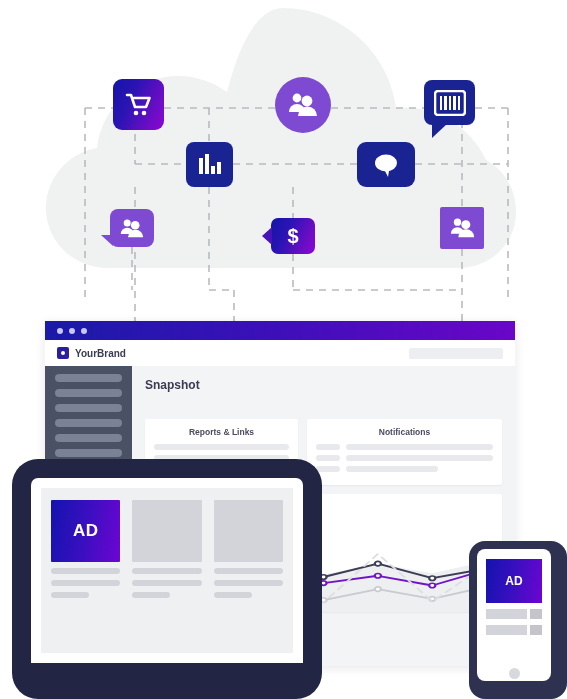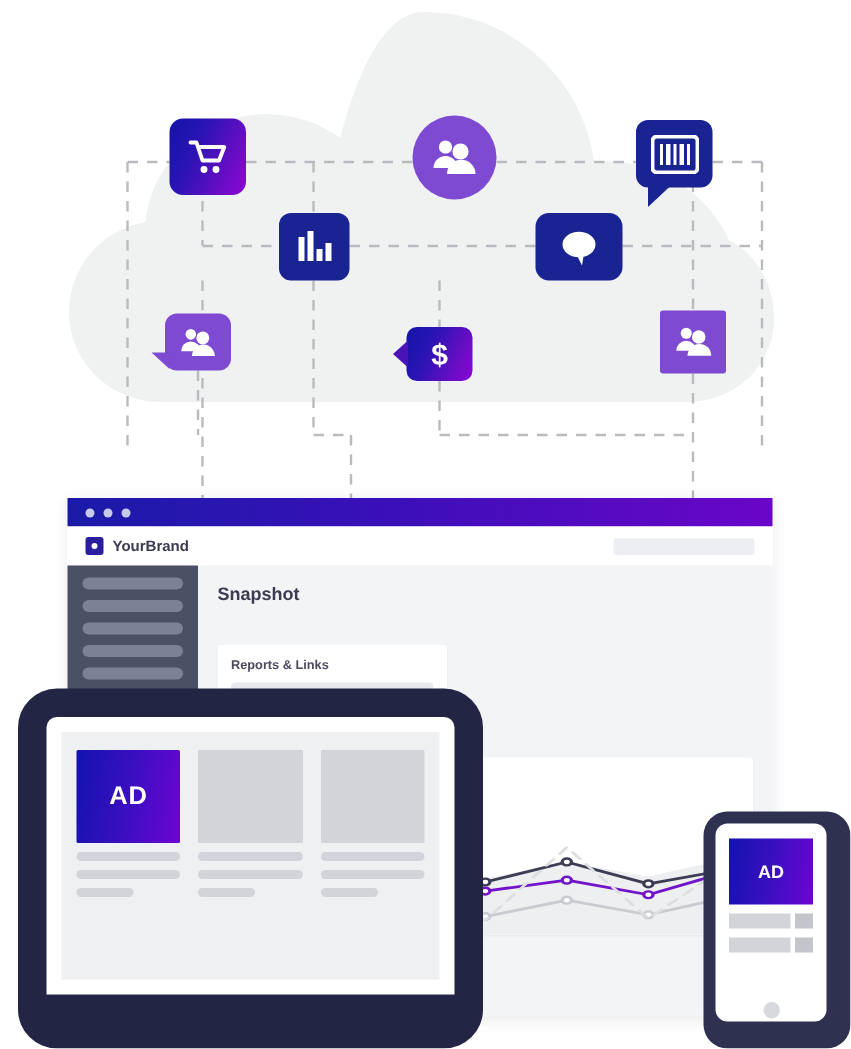--- a/index.html
+++ b/index.html
@@ -35,39 +35,39 @@
 
   
   .tail-barcode{position:absolute;left:8px;bottom:-13px;width:0;height:0;
      border-left:0 solid transparent;border-right:16px solid transparent;border-top:15px solid #1a2392;}
   .tail-users{position:absolute;left:-9px;bottom:1px;width:0;height:0;
      border-right:12px solid #7d4ad1;border-bottom:11px solid transparent;border-top:0 solid transparent;}
   .tail-dollar{position:absolute;left:-9px;top:9px;width:0;height:0;
      border-right:10px solid #4a13b8;border-top:9px solid transparent;border-bottom:9px solid transparent;}
 
   
-  .browser{position:absolute;left:45px;top:332px;width:470px;height:345px;
+  .browser{position:absolute;left:45px;top:321px;width:470px;height:345px;
      background:#ffffff;box-shadow:0 2px 10px rgba(30,30,60,.10);}
   .browser-bar{height:19px;background:linear-gradient(90deg,#1a1aa8 0%,#3a10b8 45%,#6a06c8 100%);
      display:flex;align-items:center;padding-left:12px;gap:6px;}
   .dot{width:6px;height:6px;border-radius:50%;background:#c6c9e8;}
   .browser-head{height:26px;background:#fff;display:flex;align-items:center;padding:0 12px;}
   .brand-logo{width:12px;height:12px;background:#2a1d9e;border-radius:2px;
      display:flex;align-items:center;justify-content:center;margin-right:6px;}
   .brand-logo i{width:4px;height:4px;background:#fff;border-radius:50%;display:block;}
   .brand-name{font-size:10px;font-weight:bold;color:#3b3b52;}
   .head-pill{margin-left:auto;width:94px;height:11px;background:#eceef1;border-radius:2px;}
 
   .browser-body{display:flex;height:300px;background:#f3f4f6;}
   .sidebar{width:87px;background:#4a5165;padding-top:8px;}
   .side-pill{height:8px;margin:0 10px 7px 10px;background:#7b8295;border-radius:4px;}
   .content{flex:1;padding:10px 13px 0 13px;}
   .snapshot-title{font-size:12px;font-weight:bold;color:#3b3b52;margin:2px 0 27px 0;}
   .cards{display:flex;gap:9px;}
-  .card{background:#fff;border-radius:2px;padding:8px 9px;box-shadow:0 1px 2px rgba(0,0,0,.05);}
+  .card{background:#fff;border-radius:2px;padding:8px 9px;box-shadow:0 1px 2px rgba(0,0,0,.05);text-align:center;}
   .card-a{width:135px;}
   .card-b{flex:1;}
   .card-title{font-size:8.5px;font-weight:bold;color:#4b4b60;margin-bottom:7px;}
   .ln{height:6px;background:#e8e9ec;border-radius:3px;margin-bottom:5px;}
   .notif-row{display:flex;gap:6px;align-items:center;margin-bottom:5px;}
   .notif-chip{width:24px;height:6px;background:#e8e9ec;border-radius:3px;flex:none;}
   .notif-bar{flex:1;height:6px;background:#e8e9ec;border-radius:3px;}
 
   .netcard{background:#fff;border-radius:2px;padding:8px 9px 0 9px;margin-top:9px;
      box-shadow:0 1px 2px rgba(0,0,0,.05);}
@@ -262,20 +262,35 @@
 
         <div class="cards">
 
           <div class="card card-a">
             <div class="card-title">Reports &amp; Links</div>
             <div class="ln"></div>
             <div class="ln"></div>
             <div class="ln" style="width:62%"></div>
           </div>
 
+          <div class="card card-b">
+            <div class="card-title">Notifications</div>
+            <div class="notif-row">
+              <span class="notif-chip"></span>
+              <span class="notif-bar"></span>
+            </div>
+            <div class="notif-row">
+              <span class="notif-chip"></span>
+              <span class="notif-bar"></span>
+            </div>
+            <div class="notif-row">
+              <span class="notif-chip"></span>
+              <span class="notif-bar" style="flex:0 0 52%"></span>
+            </div>
+          </div>
 
         </div>
 
         <div class="netcard">
           <div class="net-title">Network Performance</div>
           <div class="net-pills">
             <span class="net-pill"></span>
             <span class="net-pill"></span>
             <span class="net-pill"></span>
           </div>

